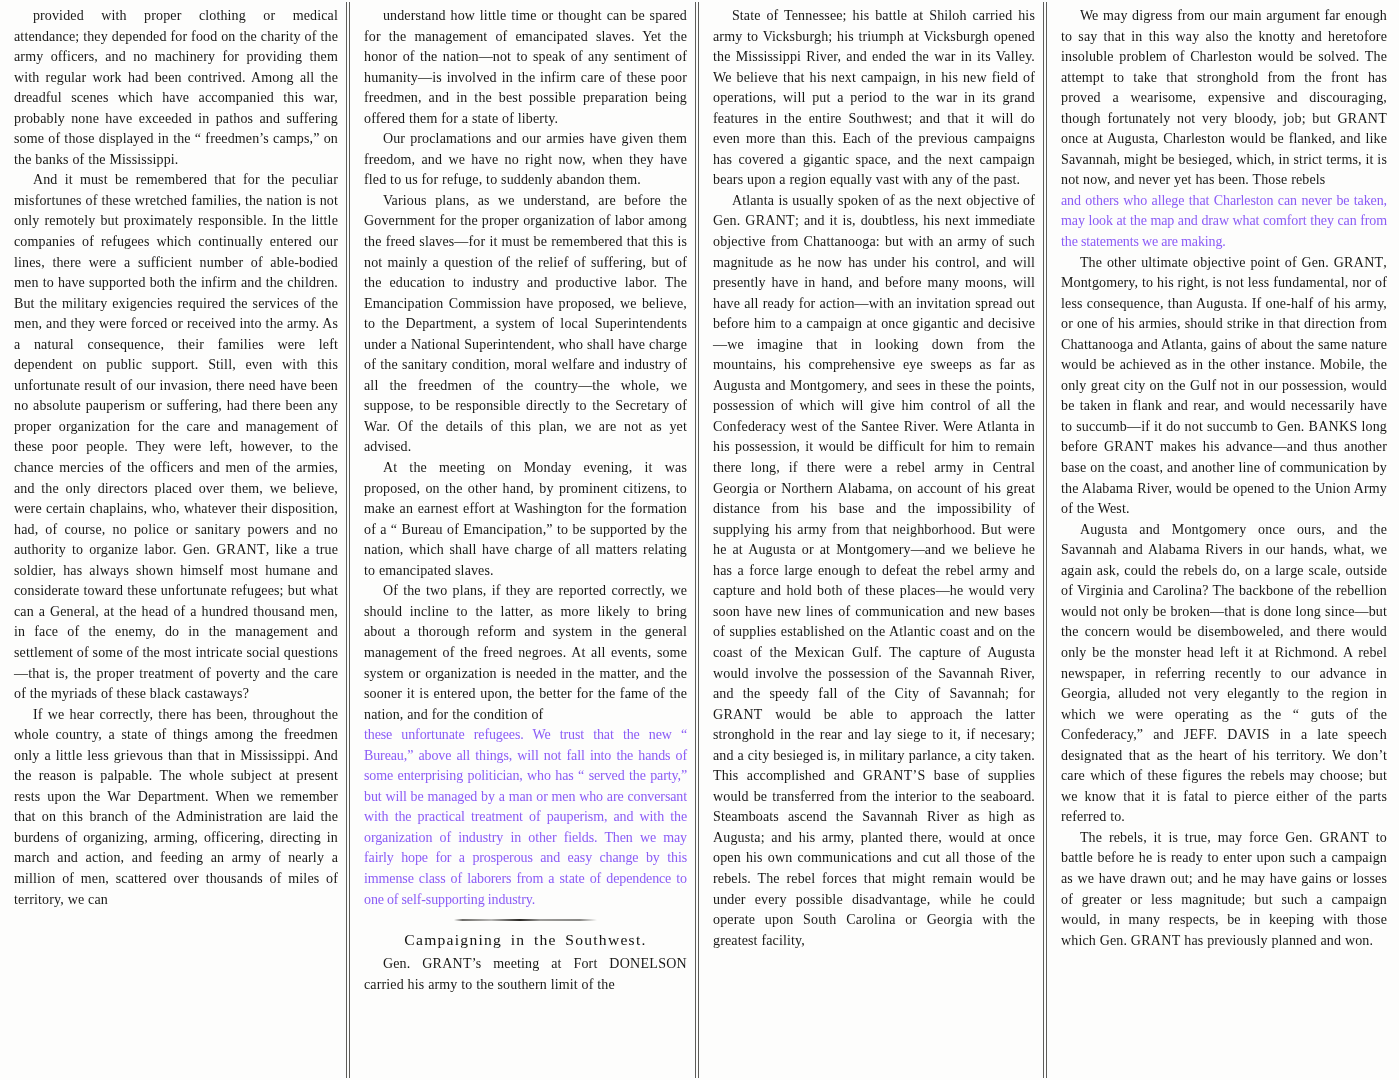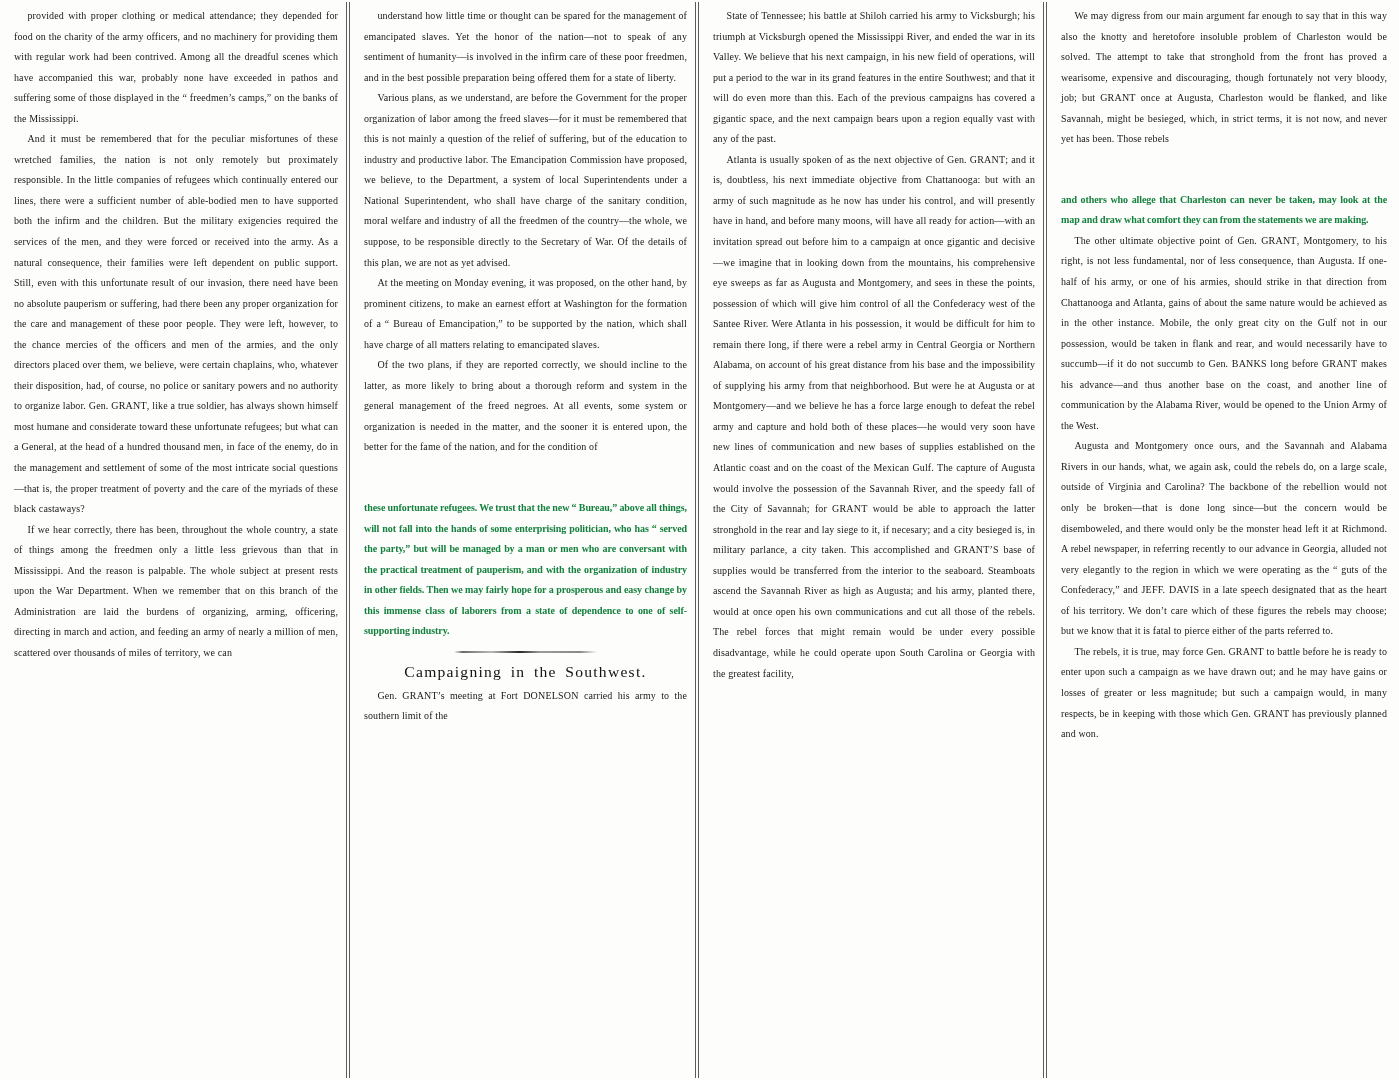--- a/index.html
+++ b/index.html
@@ -55,37 +55,36 @@
   .colrule::before { left: 0px; }
   .colrule::after  { left: 3px; }
   .rule-1 { left: 346px; }
   .rule-2 { left: 695px; }
   .rule-3 { left: 1043px; }
 
   p {
     margin: 0;
     text-indent: 1.35em;
     text-align: justify;
-    font-size: 10px;
+    font-size: 14px;
     line-height: 20.55px;
     color: #181816;
     letter-spacing: 0.01em;
     word-spacing: 0.01em;
     -webkit-font-smoothing: none;
   }
 
   p.noindent { text-indent: 0; }
 
   
   p.dark {
-    color: #15803d;
-    font-weight: bold;
+    color: #8b5cf6;
+    font-weight: normal;
     letter-spacing: -0.008em;
     word-spacing: -0.02em;
-    margin-top: 40px;
   }
 
   .sc {
     font-variant: small-caps;
     letter-spacing: 0.02em;
     font-family: Liberation Serif, serif;
   }
   .it { }
 
   .headline {
@@ -122,20 +121,21 @@
   <div class="column col-1">
     <p>provided with proper clothing or medical attendance; they depended for food on the charity of the army officers, and no machinery for providing them with regular work had been contrived. Among all the dreadful scenes which have accompanied this war, probably none have exceeded in pathos and suffering some of those displayed in the “ freedmen’s camps,” on the banks of the Mississippi.</p>
     <p><span>And it must be remembered that for the peculiar misfortunes of these wretched families, the nation is not only remotely but proximately responsible. In the little companies of refugees which continually entered our lines, there were a sufficient number of able-bodied men to have supported both the infirm and the children. But the military exigencies required the services of the men, and they were forced or received into the army. As a natural consequence, their families were left dependent on public support. Still, even with this unfortunate result of our invasion, there need have been no absolute pauperism or suffering, had there been any proper organization for the care and management of these poor people. They were left, however, to the chance mercies of the officers and men of the armies, and the only directors placed over them, we believe, were certain chaplains, who, whatever their disposition, had, of course, no police or sanitary powers and no authority to organize labor. Gen. </span><span class="sc">GRANT</span><span>, like a true soldier, has always shown himself most humane and considerate toward these unfortunate refugees; but what can a General, at the head of a hundred thousand men, in face of the enemy, do in the management and settlement of some of the most intricate social questions—that is, the proper treatment of poverty and the care of the myriads of these black castaways?</span></p>
     <p>If we hear correctly, there has been, throughout the whole country, a state of things among the freedmen only a little less grievous than that in Mississippi. And the reason is palpable. The whole subject at present rests upon the War Department. When we remember that on this branch of the Administration are laid the burdens of organizing, arming, officering, directing in march and action, and feeding an army of nearly a million of men, scattered over thousands of miles of territory, we can</p>
   </div>
 
   <div class="colrule rule-1"></div>
 
   <div class="column col-2">
     <p>understand how little time or thought can be spared for the management of emancipated slaves. Yet the honor of the nation—not to speak of any sentiment of humanity—is involved in the infirm care of these poor freedmen, and in the best possible preparation being offered them for a state of liberty.</p>
+    <p>Our proclamations and our armies have given them freedom, and we have no right now, when they have fled to us for refuge, to suddenly abandon them.</p>
     <p>Various plans, as we understand, are before the Government for the proper organization of labor among the freed slaves—for it must be remembered that this is not mainly a question of the relief of suffering, but of the education to industry and productive labor. The Emancipation Commission have proposed, we believe, to the Department, a system of local Superintendents under a National Superintendent, who shall have charge of the sanitary condition, moral welfare and industry of all the freedmen of the country—the whole, we suppose, to be responsible directly to the Secretary of War. Of the details of this plan, we are not as yet advised.</p>
     <p>At the meeting on Monday evening, it was proposed, on the other hand, by prominent citizens, to make an earnest effort at Washington for the formation of a “ Bureau of Emancipation,” to be supported by the nation, which shall have charge of all matters relating to emancipated slaves.</p>
     <p><span>Of the two plans, if they are reported correctly, we should incline to the latter, as more likely to bring about a thorough reform and system in the general management of the freed negroes. At all events, </span><span class="it">some</span><span> system or organization is needed in the matter, and the sooner it is entered upon, the better for the fame of the nation, and for the condition of</span></p>
     <p class="dark noindent">these unfortunate refugees. We trust that the new “ Bureau,” above all things, will not fall into the hands of some enterprising politician, who has “ served the party,” but will be managed by a man or men who are conversant with the practical treatment of pauperism, and with the organization of industry in other fields. Then we may fairly hope for a prosperous and easy change by this immense class of laborers from a state of dependence to one of self-supporting industry.</p>
 
     <div class="hairline"></div>
     <div class="headline">Campaigning in the Southwest.</div>
 
     <p><span>Gen. </span><span class="sc">GRANT</span><span>’s meeting at Fort </span><span class="sc">DONELSON</span><span> carried his army to the southern limit of the</span></p>
   </div>

